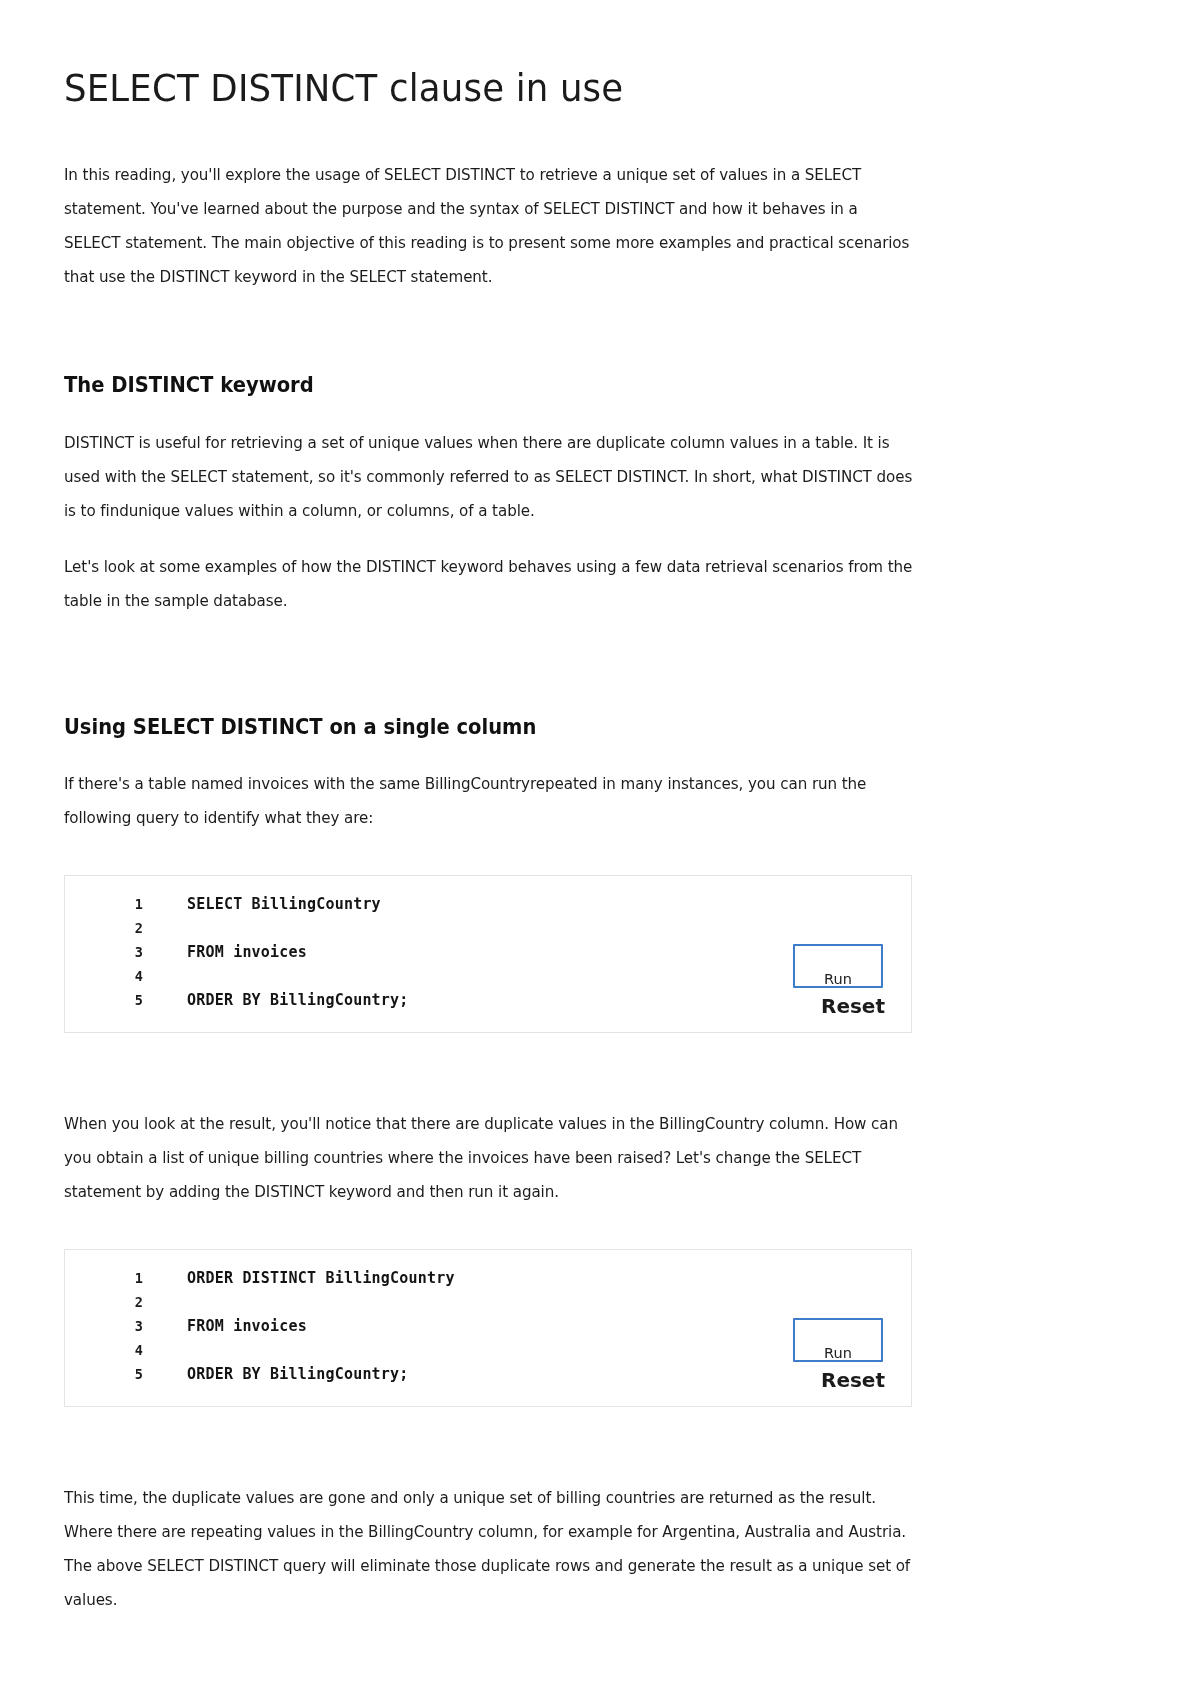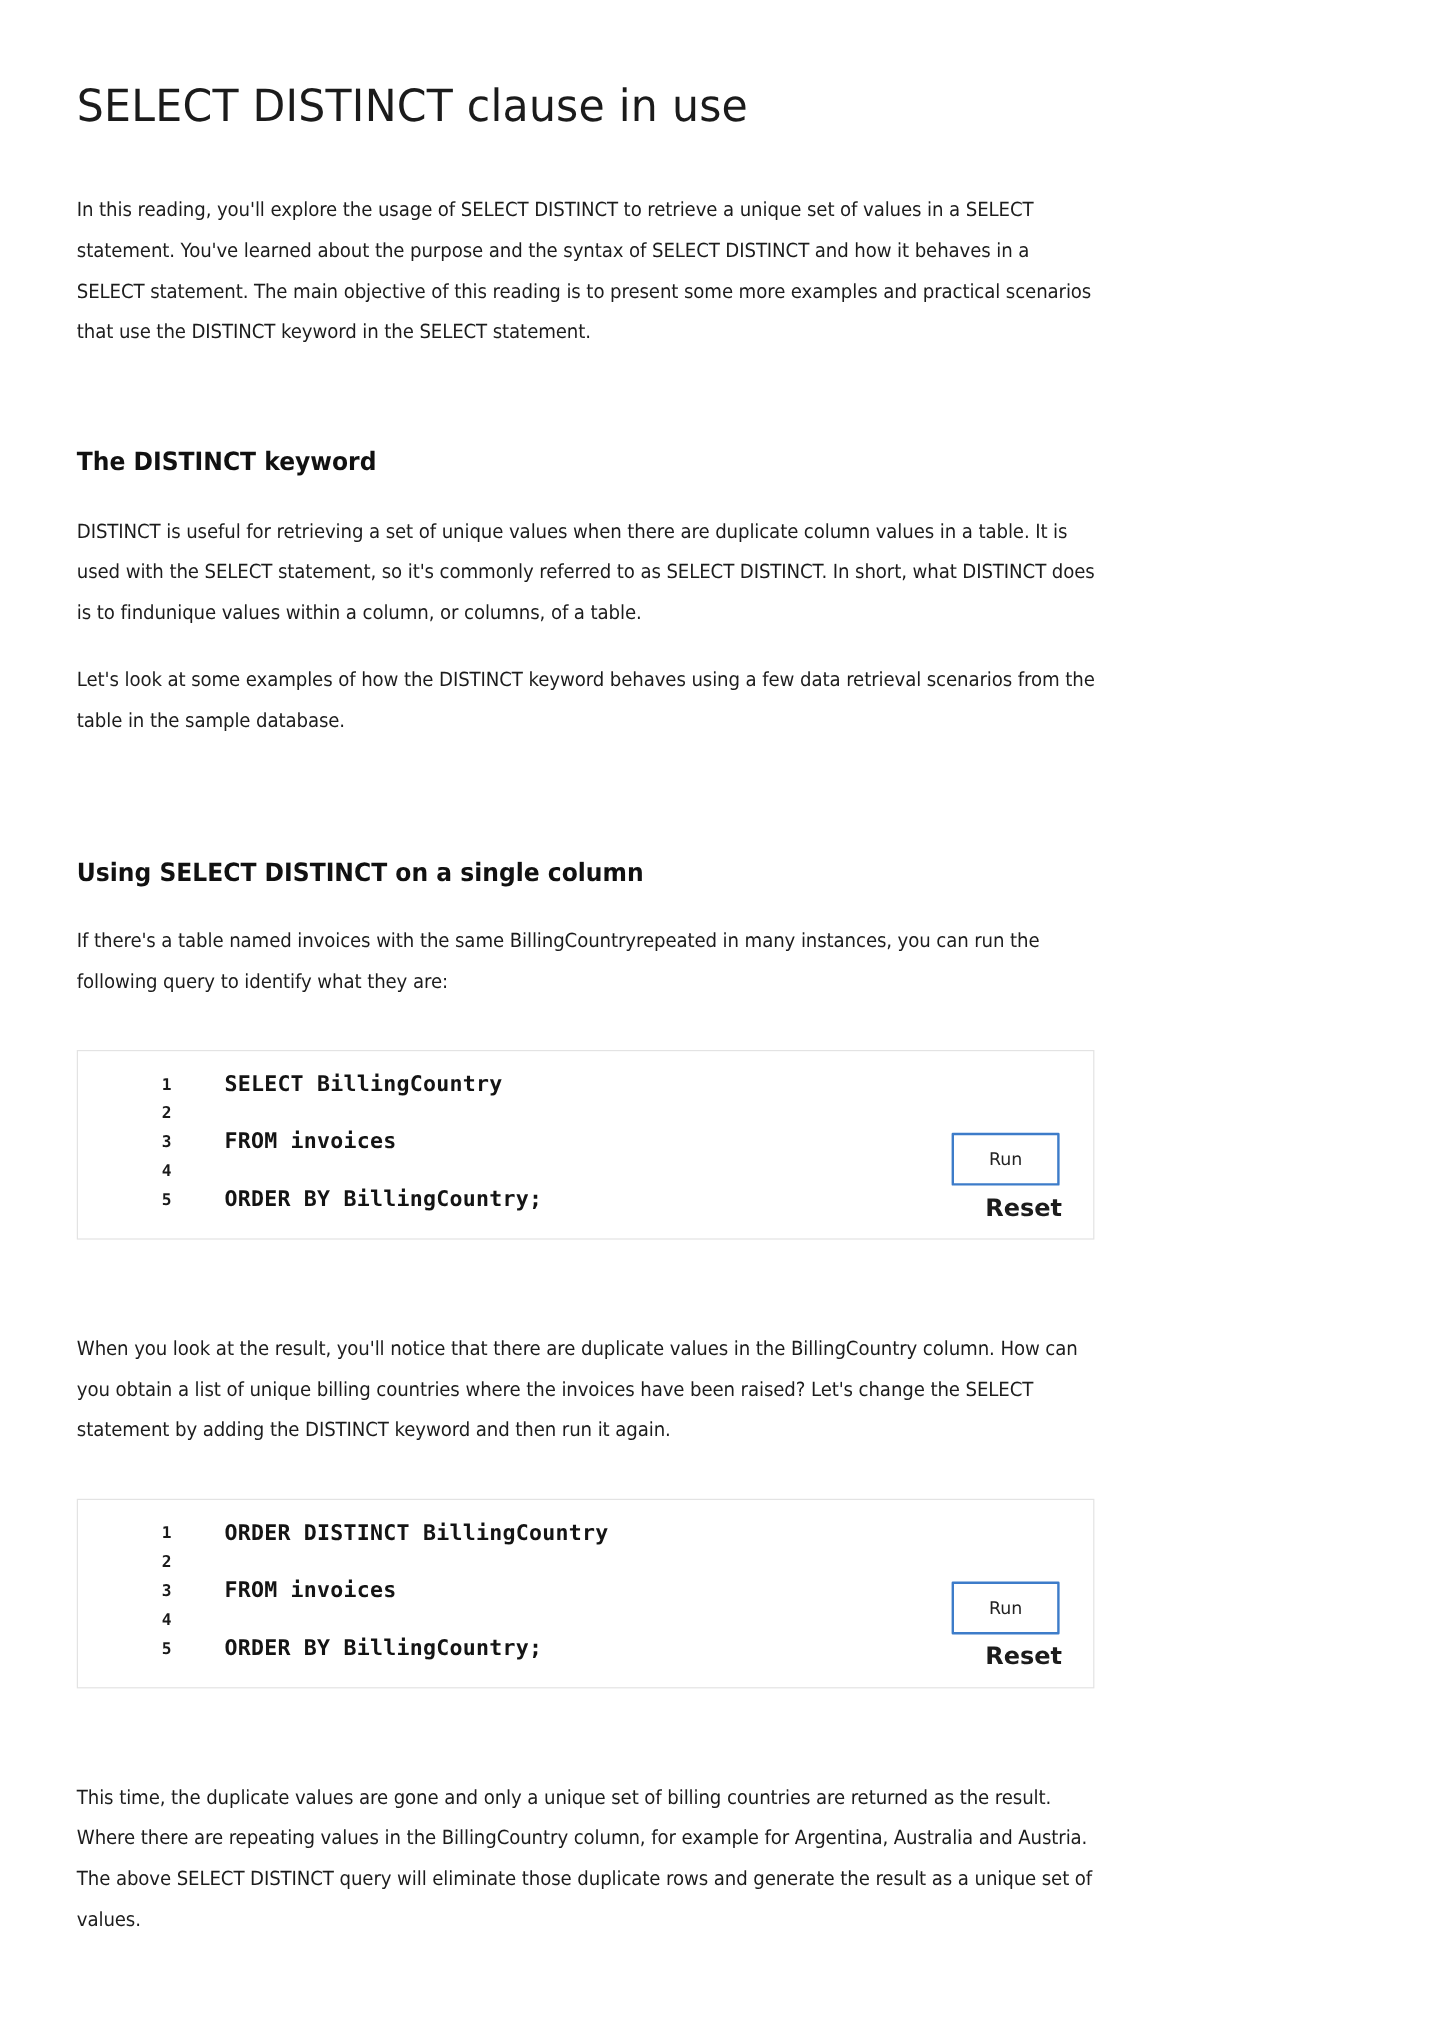--- a/index.html
+++ b/index.html
@@ -81,21 +81,21 @@
     padding-right: 0;
     font-family: "DejaVu Sans Mono", monospace;
     font-size: 13.5px;
     font-weight: 700;
     color: #1a1a1a;
     user-select: none;
   }
   .code-text {
     padding-left: 44px;
     font-family: "DejaVu Sans Mono", monospace;
-    font-size: 18px;
+    font-size: 15px;
     font-weight: 700;
     color: #141414;
     white-space: pre;
     letter-spacing: 0.2px;
   }
   .widget-actions {
     position: absolute;
     right: 26px;
     bottom: 14px;
     width: 96px;
@@ -108,21 +108,21 @@
     line-height: 42px;
     text-align: center;
     border: 2px solid #3d7cc9;
     background: #ffffff;
     color: #222222;
     font-family: "DejaVu Sans", sans-serif;
     font-size: 14.5px;
     cursor: pointer;
     margin: 0 0 6px 4px;
     border-radius: 1px;
-    padding: 0;
+    padding: 12px;
   }
   .reset-link {
     display: block;
     font-family: "DejaVu Sans", sans-serif;
     font-size: 20px;
     color: #1c1c1c;
     text-align: right;
     margin-left: 4px;
     cursor: pointer;
     font-weight: bold;

